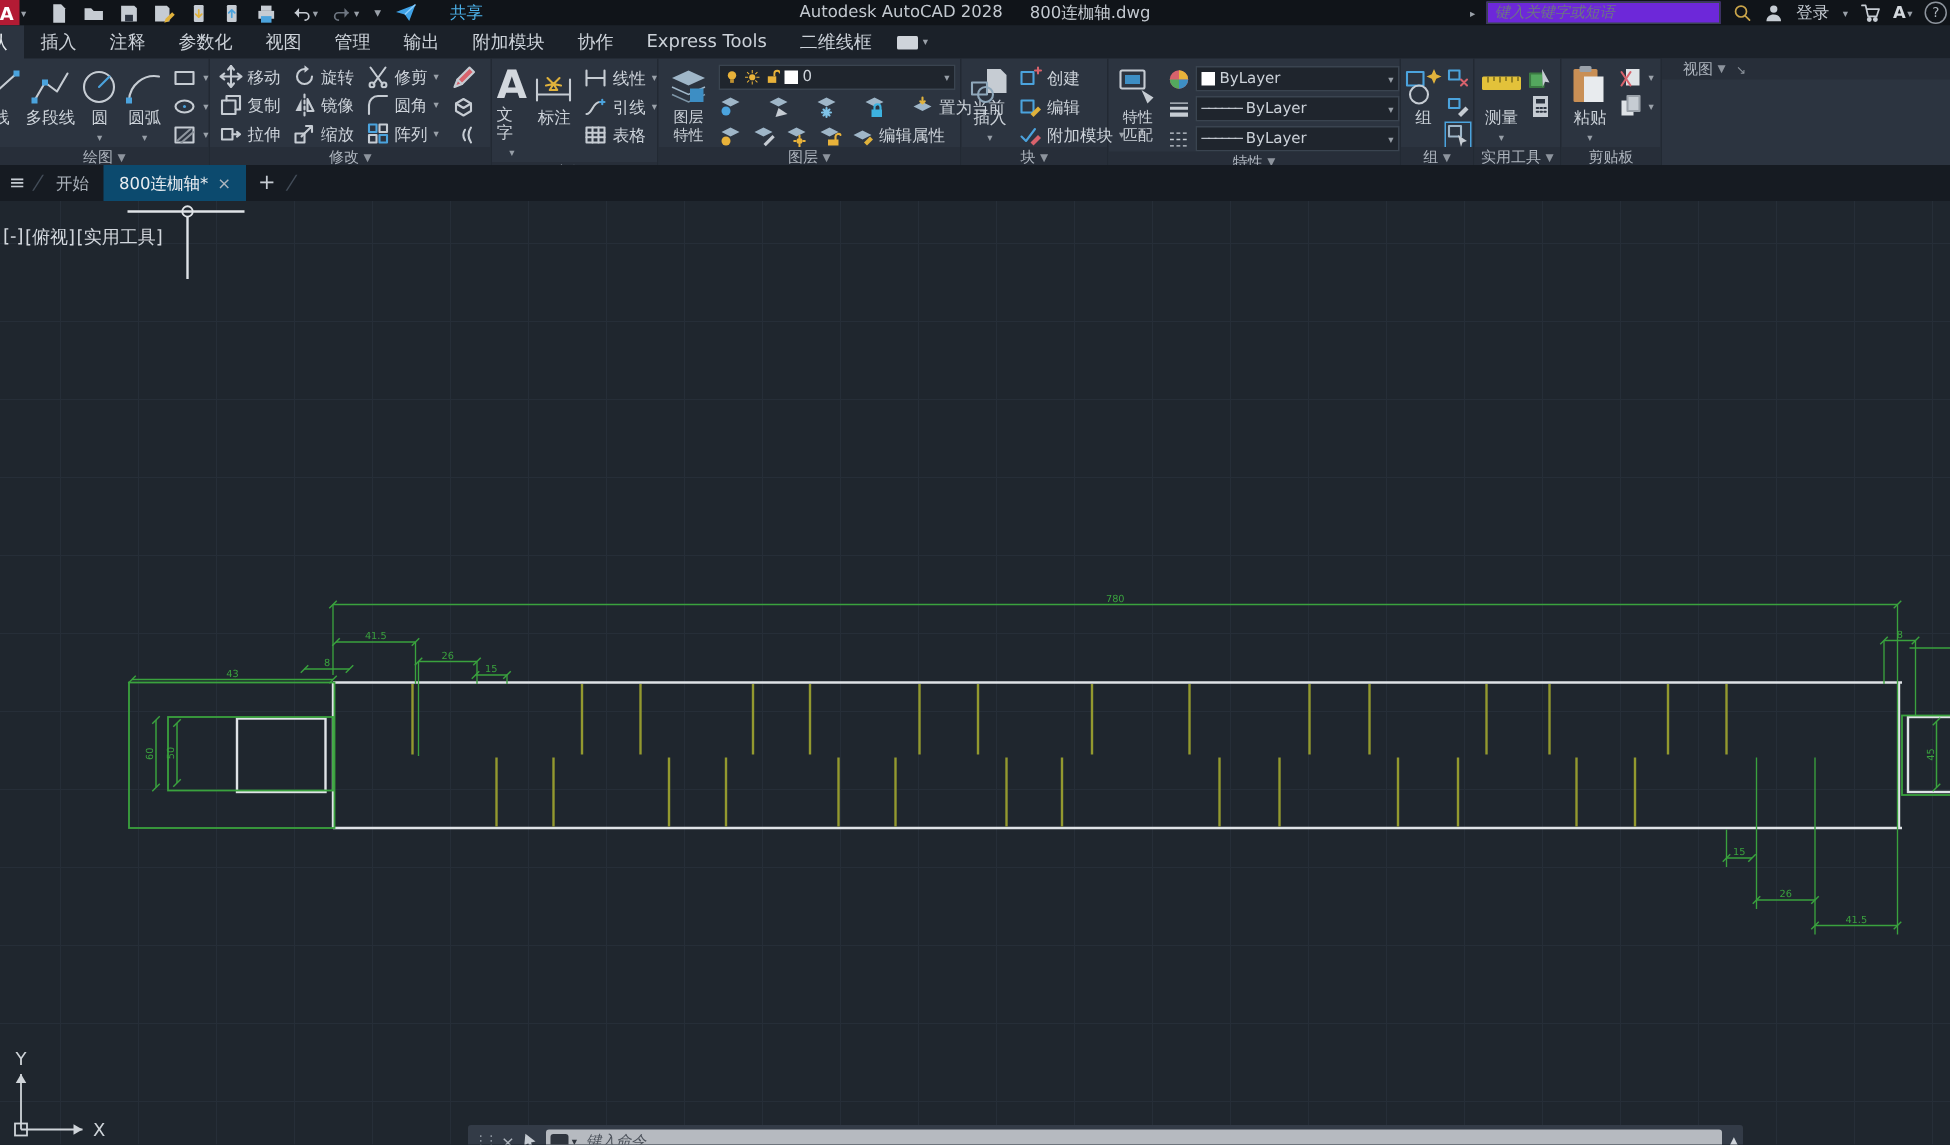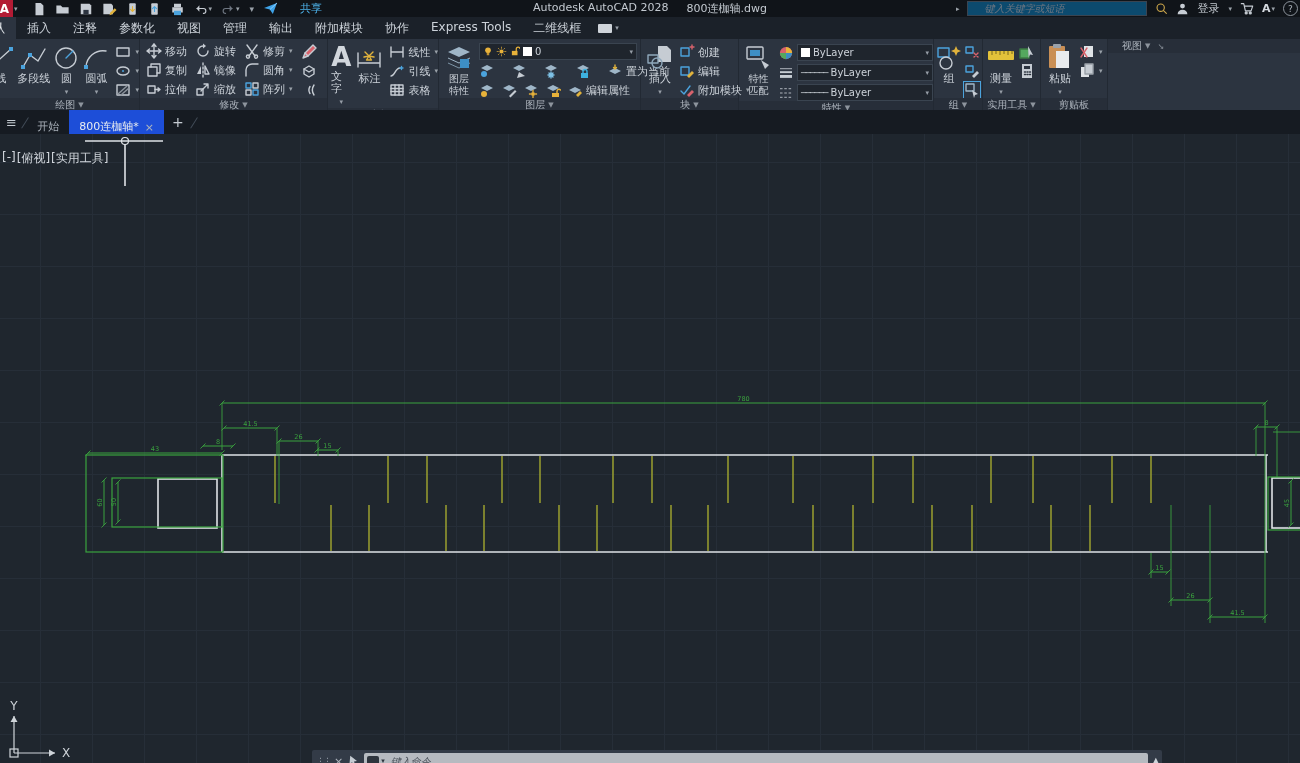--- a/index.html
+++ b/index.html
@@ -12,21 +12,21 @@
   .row{display:flex;align-items:center}
 
   
   #titlebar{position:absolute;left:0;top:0;width:1300px;height:17px;background:#101419;display:flex;align-items:center;font-size:11px}
   #titlebar .logo{width:17px;height:17px;background:#b31b34;color:#fff;font-weight:bold;display:flex;align-items:center;justify-content:center;margin-left:-4px;font-size:12px}
   .qat{display:flex;align-items:center;gap:9px;margin-left:14px}
   .qat svg{display:block}
   .tinycaret{font-size:7px;color:#9aa1a9;margin-left:1px}
   #title-center{position:absolute;left:50%;transform:translateX(-50%);display:flex;gap:18px;color:#c3c9d0;font-size:11px;white-space:nowrap}
   #title-right{position:absolute;right:2px;top:0;height:17px;display:flex;align-items:center;gap:8px;font-size:11px}
-  #search-box{width:146px;height:13px;background:#0c4a6e;border:1px solid #3a4450;color:#c9ced5;font-size:10px;font-style:italic;padding:0 16px}
+  #search-box{width:146px;height:13px;background:#6d28d9;border:1px solid #3a4450;color:#c9ced5;font-size:10px;font-style:italic;padding:0 4px}
   #search-box::placeholder{color:#6d7681;font-style:italic}
   .tb-label{color:#c3c9d0}
 
   
   #tabrow{position:absolute;left:0;top:17px;width:1300px;height:22px;background:#1b2129;display:flex;align-items:center;font-size:12px}
   #ribbon-tabs{display:flex;margin-left:-30px}
   #ribbon-tabs .rtab{padding:3px 11px;color:#ccd2d9;cursor:default;white-space:nowrap}
   #ribbon-tabs .rtab.active{background:#2c3440;color:#e8ecf0}
   #ribbon-toggle{margin-left:6px;display:flex;align-items:center;gap:2px}
   #ribbon-toggle .bar{width:14px;height:9px;background:#cfd4da;border-radius:1px}
@@ -45,22 +45,22 @@
   .icon16{width:16px;height:16px;flex:none}
   .icon30{width:30px;height:30px}
   svg.ic{stroke:#c6ccd3;fill:none;stroke-width:1.4;stroke-linecap:round;stroke-linejoin:round}
   .combo{height:15px;background:#1f252d;border:1px solid #3a4450;display:flex;align-items:center;gap:3px;padding:0 3px;font-size:10px;color:#ccd2d9}
   .combo .co-caret{margin-left:auto;font-size:7px;color:#979ea7}
   .swatch{width:9px;height:9px;background:#ffffff;flex:none}
   .lineglyph{color:#c6ccd3;letter-spacing:-1px;font-size:9px}
 
   
   #filetabs{position:absolute;left:0;top:110px;width:1300px;height:24px;background:#161b22;display:flex;align-items:center;font-size:11px}
-  .ftab{height:24px;display:flex;align-items:flex-end;padding:0 10px;color:#a9b0b9;gap:6px}
-  .ftab.active{background:#1d4ed8;color:#e8ecf0}
+  .ftab{height:24px;display:flex;align-items:center;padding:0 10px;color:#a9b0b9;gap:6px}
+  .ftab.active{background:#0c4a6e;color:#e8ecf0}
   .ftab .closex{color:#aeb5bd;font-size:11px}
   .ftab-sep{color:#434d59;font-size:13px;transform:skewX(-18deg)}
   #newtab{color:#c6ccd3;font-size:14px;padding:0 8px}
 
   
   #canvas{position:absolute;left:0;top:134px;width:1300px;height:629px;
     background-color:#1f262e;
     background-image:linear-gradient(#262e38 1px,transparent 1px),linear-gradient(90deg,#262e38 1px,transparent 1px);
     background-size:52px 52px;background-position:-12px -24px;}
   #vp-controls{position:absolute;left:2px;top:16px;font-size:12px;color:#d2d7dd;display:flex}

